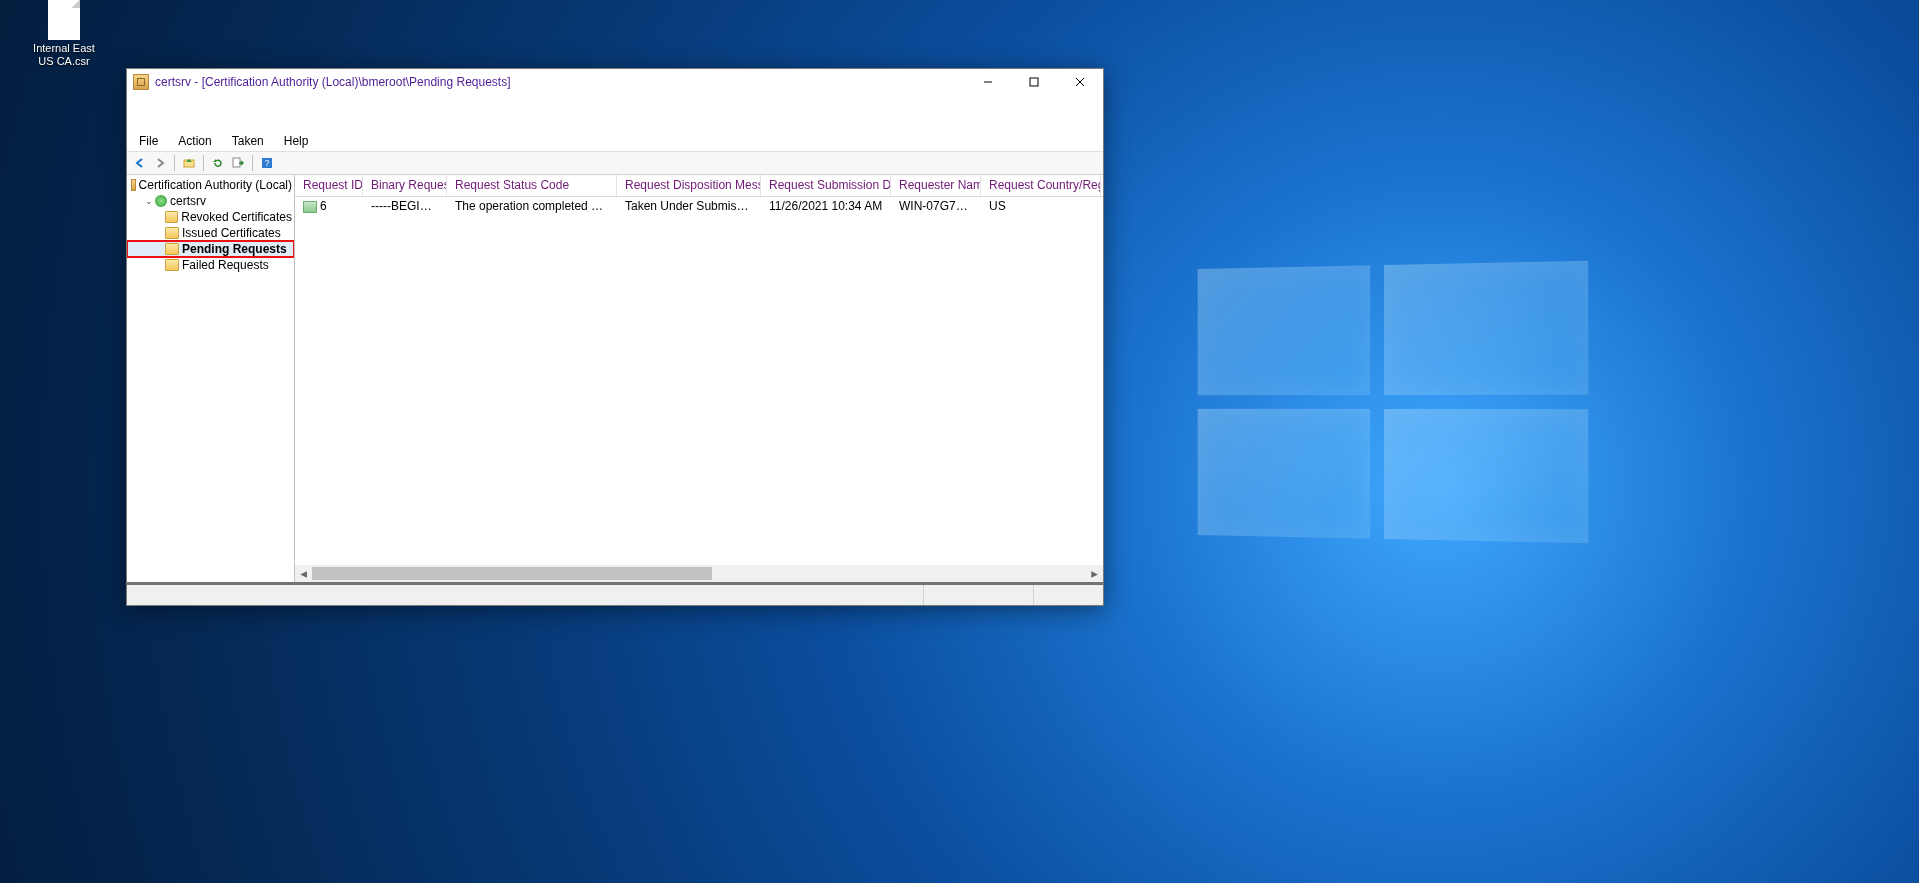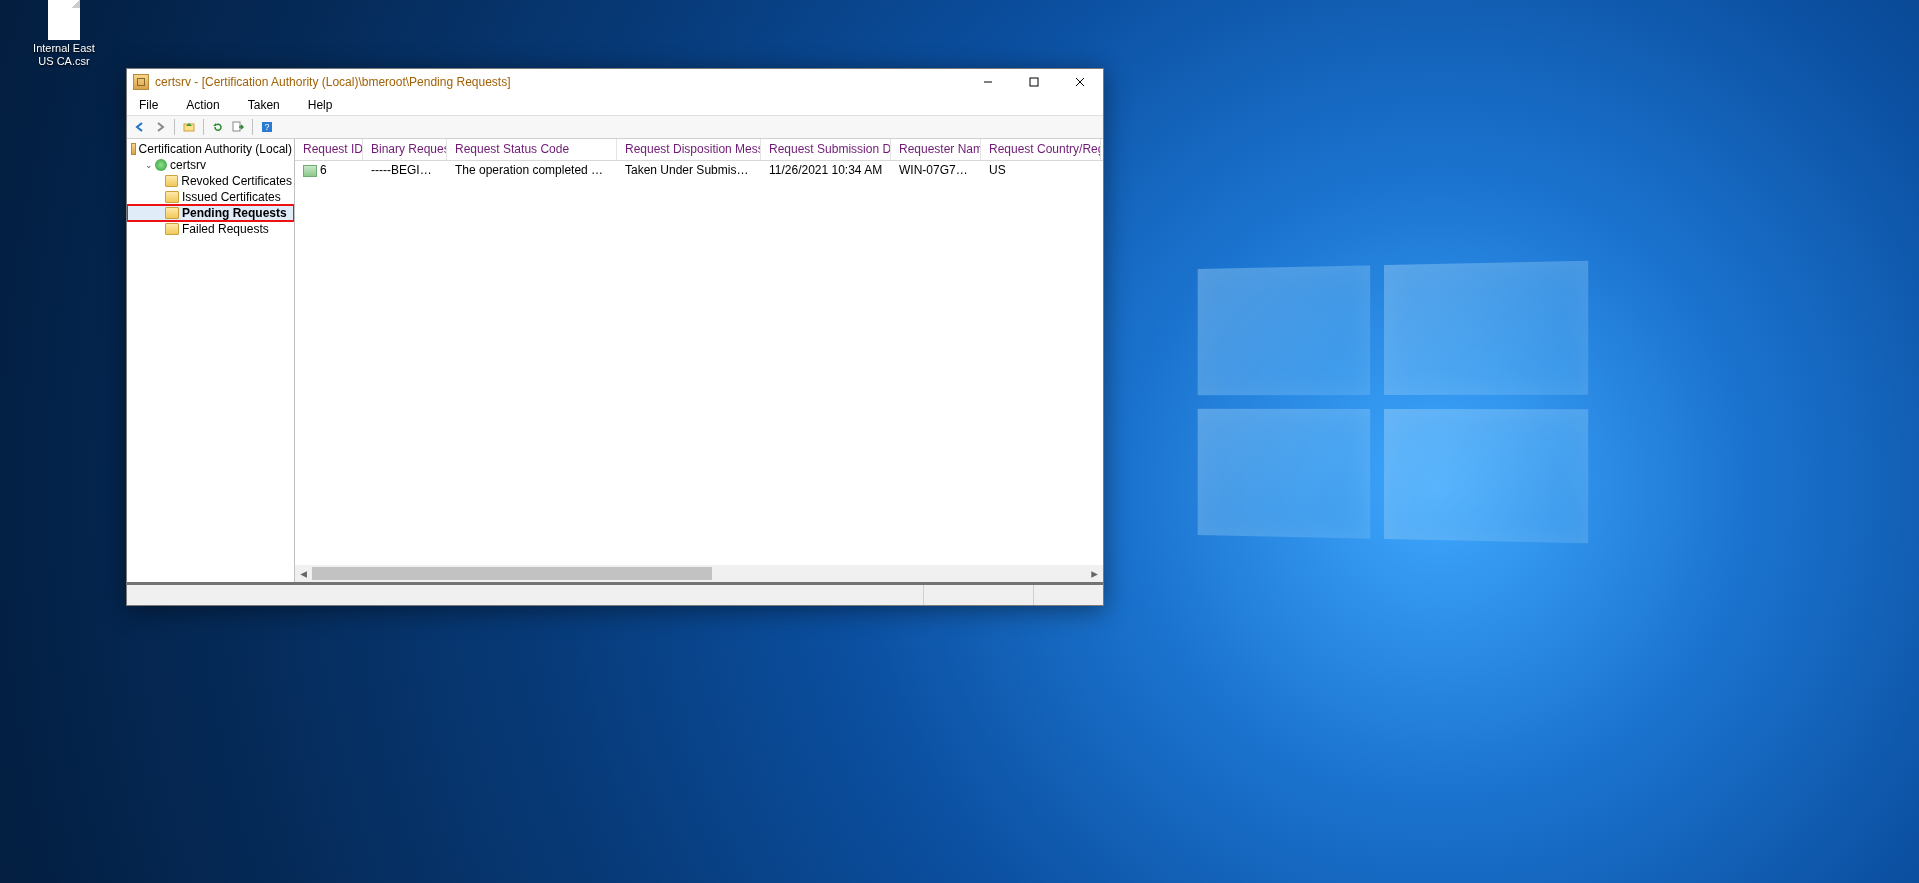--- a/index.html
+++ b/index.html
@@ -16,25 +16,25 @@
   .desktop-icon { position:absolute; left:28px; top:0px; width:72px; text-align:center; color:#fff; text-shadow:0 1px 2px #000; cursor:pointer; }
   .desktop-icon .file { width:32px; height:40px; background:#fff; margin:0 auto 2px; position:relative; }
   .desktop-icon .file::before { content:""; position:absolute; right:0; top:0; border-left:8px solid #ddd; border-top:8px solid transparent; width:0; height:0; background:#fff;}
   .desktop-icon .file::after { content:""; position:absolute; right:0; top:0; width:8px; height:8px; background:linear-gradient(135deg,#fff 50%, #ccc 50%);}
   .desktop-icon span { font-size:11px; line-height:13px; display:block; }
   
   .window { position:absolute; left:126px; top:68px; width:978px; height:538px; background:#fff; border:1px solid #7a7a7a; box-shadow:0 4px 24px rgba(0,0,0,.45); display:flex; flex-direction:column; }
   .titlebar { height:26px; display:flex; align-items:center; padding-left:6px; background:#fff; }
   .titlebar .app-icon { width:16px; height:16px; margin-right:6px; background:linear-gradient(#f7d58b,#d9a24a); border:1px solid #b8893a; position:relative; }
   .titlebar .app-icon::after{content:"";position:absolute;inset:3px;border:1px solid #8a6a2a;}
-  .titlebar .title { flex:1; color:#a16207; font-size:12px; white-space:nowrap; overflow:hidden; }
+  .titlebar .title { flex:1; color:#4c1d95; font-size:12px; white-space:nowrap; overflow:hidden; }
   .win-controls { display:flex; height:100%; }
   .win-controls button { width:46px; height:26px; border:none; background:transparent; font-family:inherit; font-size:13px; cursor:pointer; }
   .win-controls svg { width:10px; height:10px; }
-  .menubar { height:20px; display:flex; align-items:center; padding:0 4px; gap:12px; border-top:0; background:#fff;}
+  .menubar { height:20px; display:flex; align-items:center; padding:0 4px; gap:4px; border-top:0; background:#fff;margin-top:36px;}
   .menubar .item { padding:2px 8px; cursor:pointer; }
   .toolbar { height:24px; display:flex; align-items:center; padding:0 4px; gap:2px; border-top:1px solid #e0e0e0; border-bottom:1px solid #d0d0d0; background:#f7f7f7;}
   .toolbar .tb { width:18px; height:18px; display:flex; align-items:center; justify-content:center; border:1px solid transparent; cursor:pointer; }
   .toolbar .sep { width:1px; height:16px; background:#c0c0c0; margin:0 3px; }
   .body { flex:1; display:flex; min-height:0; border-bottom:3px solid #737373;}
   .tree { width:168px; border-right:1px solid #c0c0c0; background:#fff; padding:2px 0; overflow:hidden; }
   .tree .row { display:flex; align-items:center; height:16px; padding:0 2px; white-space:nowrap; cursor:pointer; }
   .tree .indent1 { padding-left:4px; }
   .tree .indent2 { padding-left:18px; }
   .tree .indent3 { padding-left:38px; }

